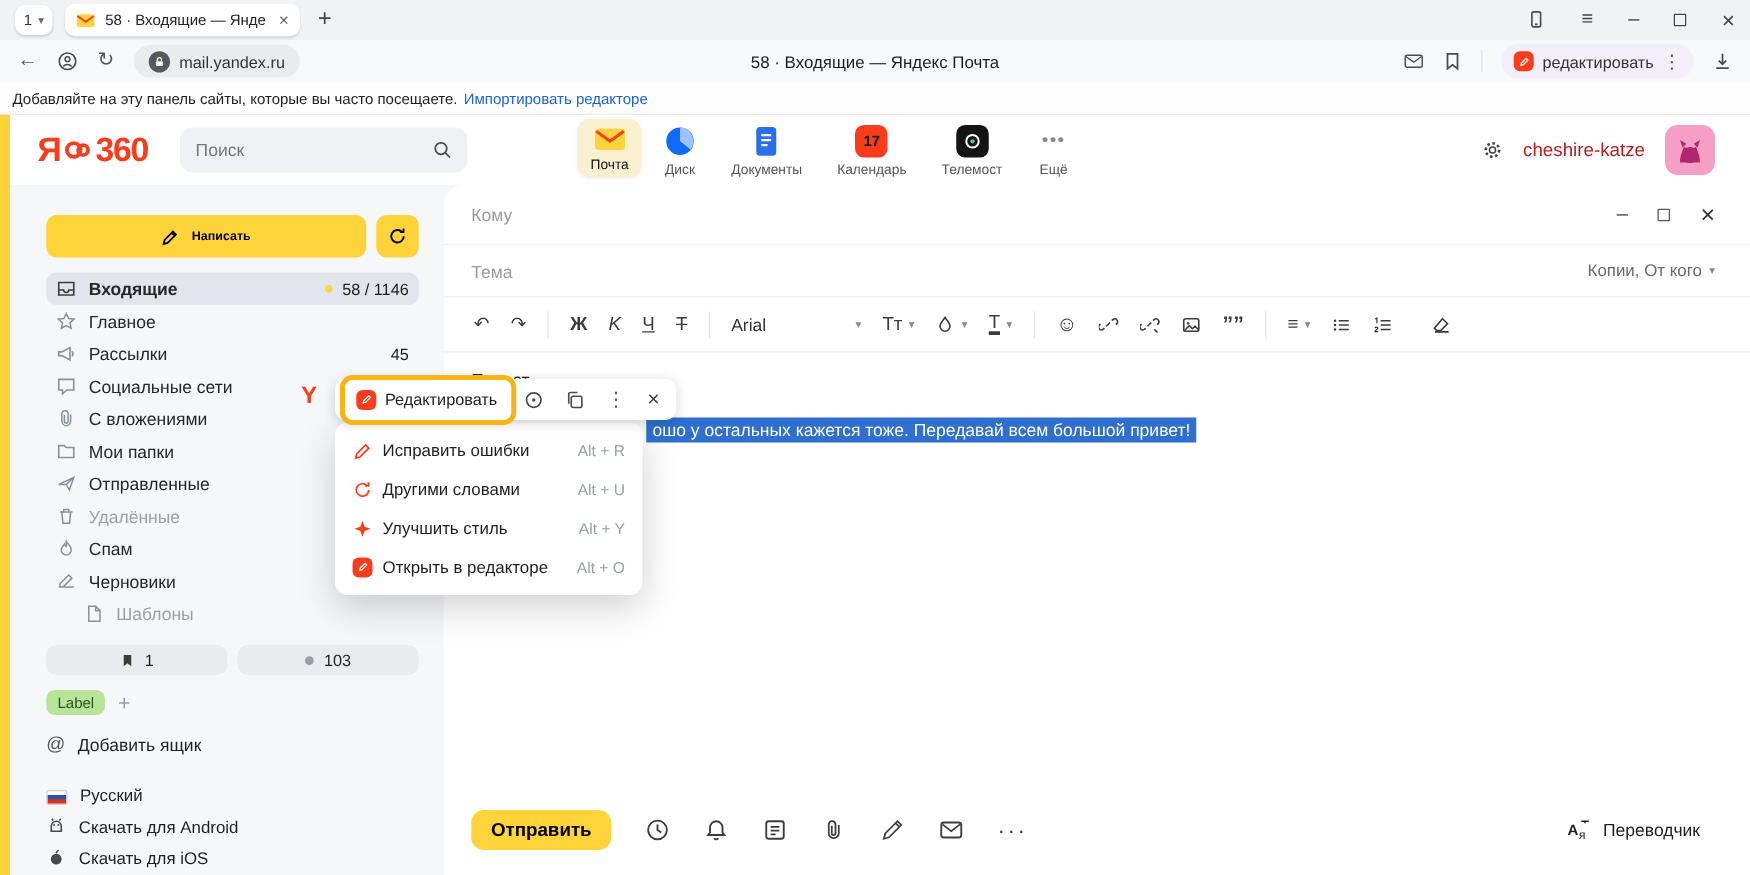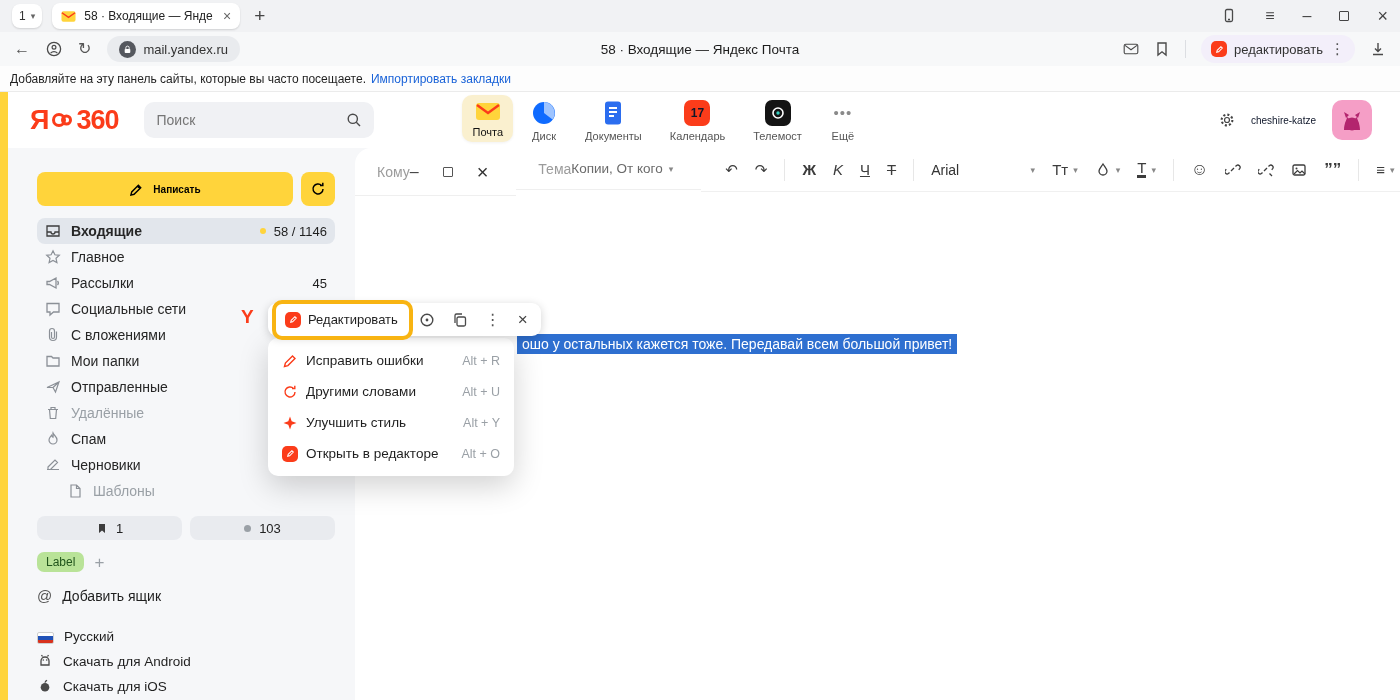--- a/index.html
+++ b/index.html
@@ -44,21 +44,21 @@
   .search input { border:0; background:none; outline:none; flex:1; font-size:14px; color:#333; font-family:inherit; }
   .apps { display:flex; gap:8px; margin-left:88px; align-items:flex-start; }
   .app { display:flex; flex-direction:column; align-items:center; gap:4px; padding:5px 10px 4px; border-radius:10px; }
   .app.active { background:#faf0cf; box-shadow:0 1px 3px rgba(0,0,0,.06); }
   .app-label { font-size:11px; color:#555; }
   .app.active .app-label { color:#111; }
   .cal { width:26px; height:26px; background:#fb3c1a; border-radius:7px; color:#0f172a; font-size:12px; font-weight:bold; display:grid; place-items:center;text-align:right; }
   .tele { width:26px; height:26px; background:#141414; border-radius:7px; display:grid; place-items:center; }
   .more-dots { width:26px; height:26px; display:grid; place-items:center; color:#8a8a8a; font-size:15px; letter-spacing:1px; }
   .hdr-right { margin-left:auto; display:flex; align-items:center; gap:16px; }
-  .username { font-size:10px; color:#0f172a; }
+  .username { font-size:15px; color:#b91c1c; }
   .avatar { width:40px; height:40px; border-radius:10px; background:#f59ec6; overflow:hidden; display:grid; place-items:center; }
 
   .mail-body { flex:1; display:flex; background:#f6f7f9; position:relative; min-height:0; }
 
   
   .sidebar { width:347px; padding:24px 20px 0 29px; flex:0 0 auto; display:flex; flex-direction:column; overflow:hidden; }
   .compose-row { display:flex; gap:8px; }
   .btn-write { flex:1; height:34px; background:#ffd43b; border-radius:8px; display:flex; align-items:center; justify-content:center; gap:9px; font-size:10px; font-weight:bold; color:#000; }
   .btn-sync { width:34px; height:34px; background:#ffd43b; border-radius:8px; display:grid; place-items:center; }
   .folders { margin-top:12px; }
@@ -78,21 +78,21 @@
   .tag { background:#b9e398; color:#21551c; font-size:12px; padding:3px 9px; border-radius:7px; }
   .plus { color:#9aa0a6; font-size:17px; line-height:1; }
   .addbox { margin-top:15px; display:flex; align-items:center; gap:10px; font-size:14px; color:#1f1f1f; }
   .at { font-size:15px; color:#555; }
   .side-links { margin-top:25px; display:flex; flex-direction:column; gap:9px; }
   .slink { display:flex; align-items:flex-end; gap:10px; font-size:13.5px; color:#1f1f1f; }
   .flag-ru { width:17px; height:12px; border-radius:2px; border:1px solid #cfcfcf; background:linear-gradient(#fff 33%, #2152b8 33% 66%, #d8321e 66%); flex:0 0 auto; }
   .s-ic { width:16px; height:16px; color:#4a4a4a; flex:0 0 auto; }
 
   
-  .compose { flex:1; background:#fff; border-radius:16px 0 0 0; display:flex; flex-direction:row; min-width:0; }
+  .compose { flex:1; background:#fff; border-radius:16px 0 0 0; display:flex; flex-direction:column; min-width:0; }
   .c-row { display:flex; align-items:center; padding:0 28px 0 22px; border-bottom:1px solid #efefef; flex:0 0 auto; }
   .c-to { height:48px; }
   .c-subj { height:42px; }
   .ph { color:#9b9b9b; font-size:14px; }
   .win-controls { margin-left:auto; display:flex; align-items:center; gap:24px; color:#555; }
   .cc { margin-left:auto; color:#6b6b6b; font-size:13.5px; display:flex; gap:6px; align-items:center; }
   .chev { font-size:9px; color:#888; }
   .c-toolbar { height:44px; display:flex; align-items:center; gap:17px; padding:0 24px; border-bottom:1px solid #f0f0f0; color:#3c3c3c; flex:0 0 auto; }
   .t-div { width:1px; height:22px; background:#e7e7e7; }
   .tg { font-size:15px; line-height:1; }
@@ -186,21 +186,21 @@
         <span class="dots3v">⋮</span>
       </div>
       <svg width="16" height="16" viewBox="0 0 16 16" class="p-ic">
           <path d="M8 2v8M5 7.5L8 10.5 11 7.5M3 13.5h10" fill="none" stroke="currentColor" stroke-width="1.4"></path>
         </svg>
     </div>
   </div>
 
   <div class="bookmarks">
     <span>Добавляйте на эту панель сайты, которые вы часто посещаете.</span>
-    <span class="bm-link">Импортировать закладки</span>
+    <span class="bm-link">Импортировать редакторе</span>
   </div>
 
   <div class="page">
     <div class="ystrip"></div>
     <div class="mailapp">
 
       <div class="mail-header">
         <div class="logo">
           <span>Я</span>
           <svg width="22" height="22" viewBox="0 0 22 22">

